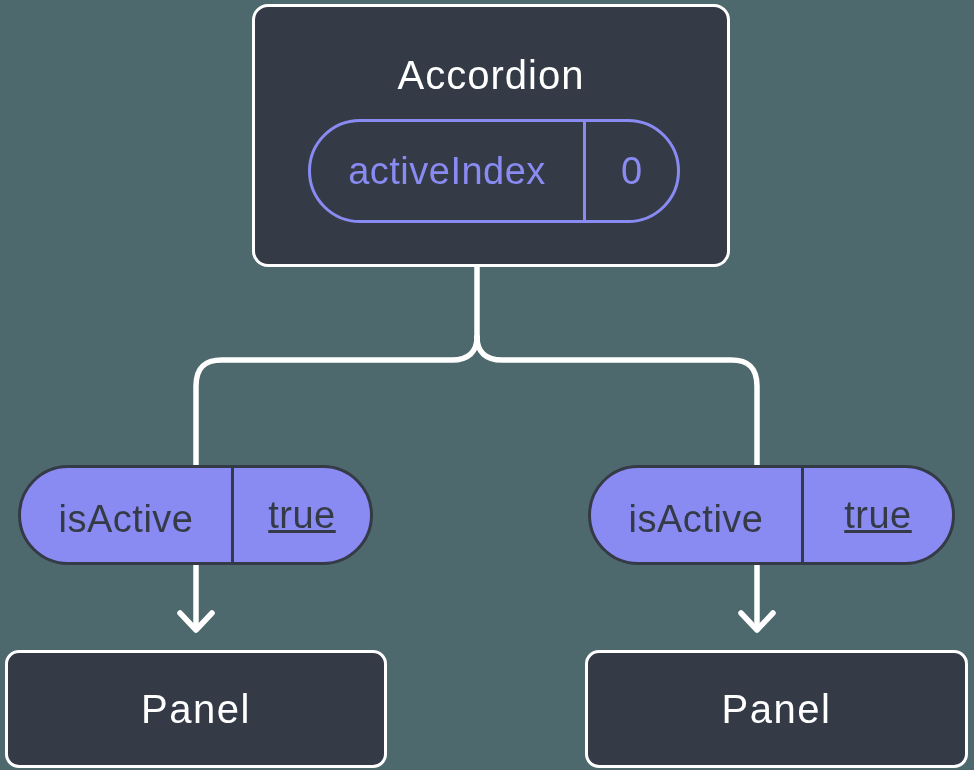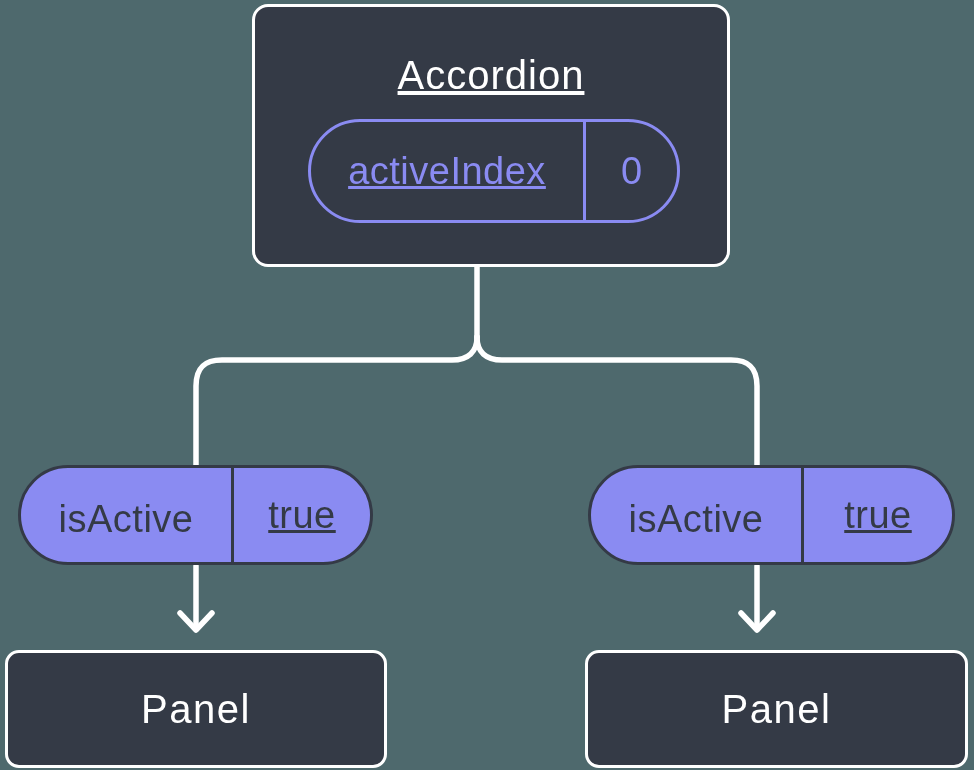--- a/index.html
+++ b/index.html
@@ -35,41 +35,39 @@
     border-radius: 16px;
   }
   .root-title {
     position: absolute;
     top: 46px; left: 0; right: 0;
     text-align: center;
     color: var(--text-white, #FFFFFF);
     font-size: 40px;
     font-weight: 500;
     letter-spacing: 1px;
-    text-decoration: underline;
   }
   .state-pill {
     position: absolute;
     left: 53px; top: 112px;
     width: 372px; height: 104px;
     border: 3px solid var(--purple, #8A8BF2);
     border-radius: 60px;
     box-sizing: border-box;
     display: flex;
     align-items: stretch;
     color: var(--purple, #8A8BF2);
     font-size: 38px;
   }
   .state-pill .seg-name {
     width: 272px;
     display: flex;
     align-items: center;
     justify-content: center;
     letter-spacing: 0.5px;
-    text-decoration: underline;
   }
   .pill-divider {
     width: 0;
     border-left: 3px solid var(--purple, #8A8BF2);
   }
   .state-pill .seg-value {
     flex: 1;
     display: flex;
     align-items: center;
     justify-content: center;

